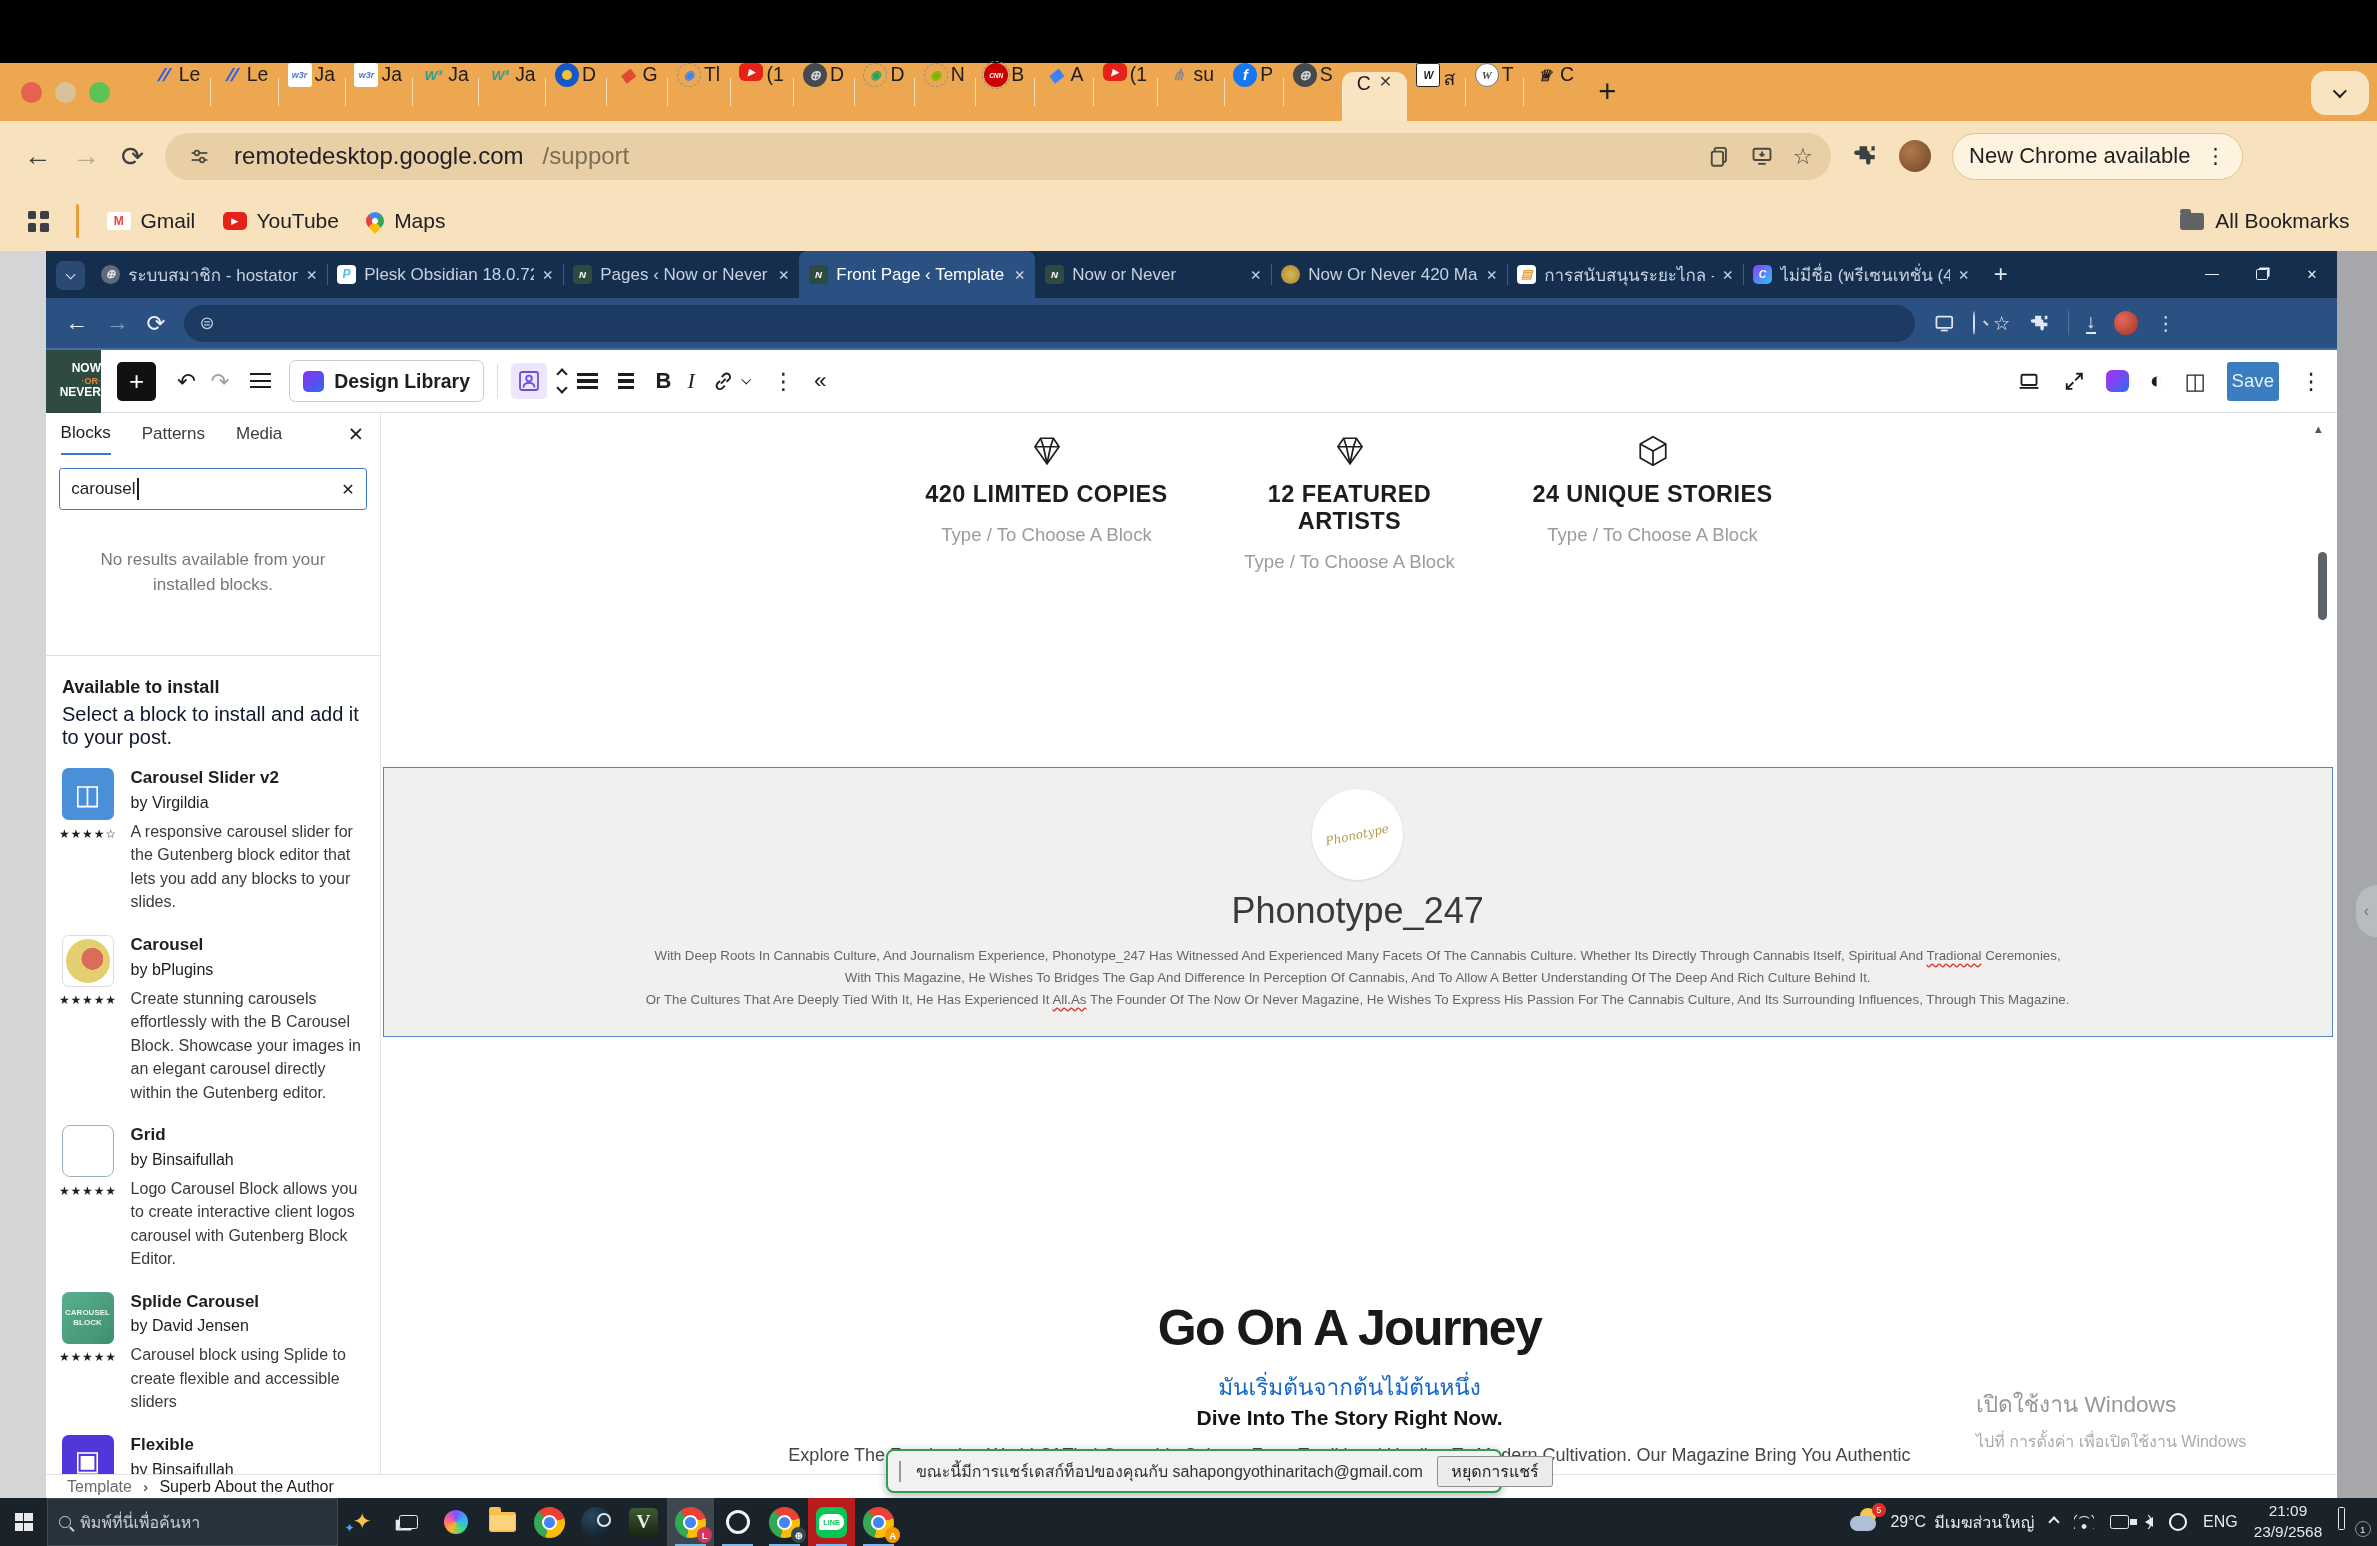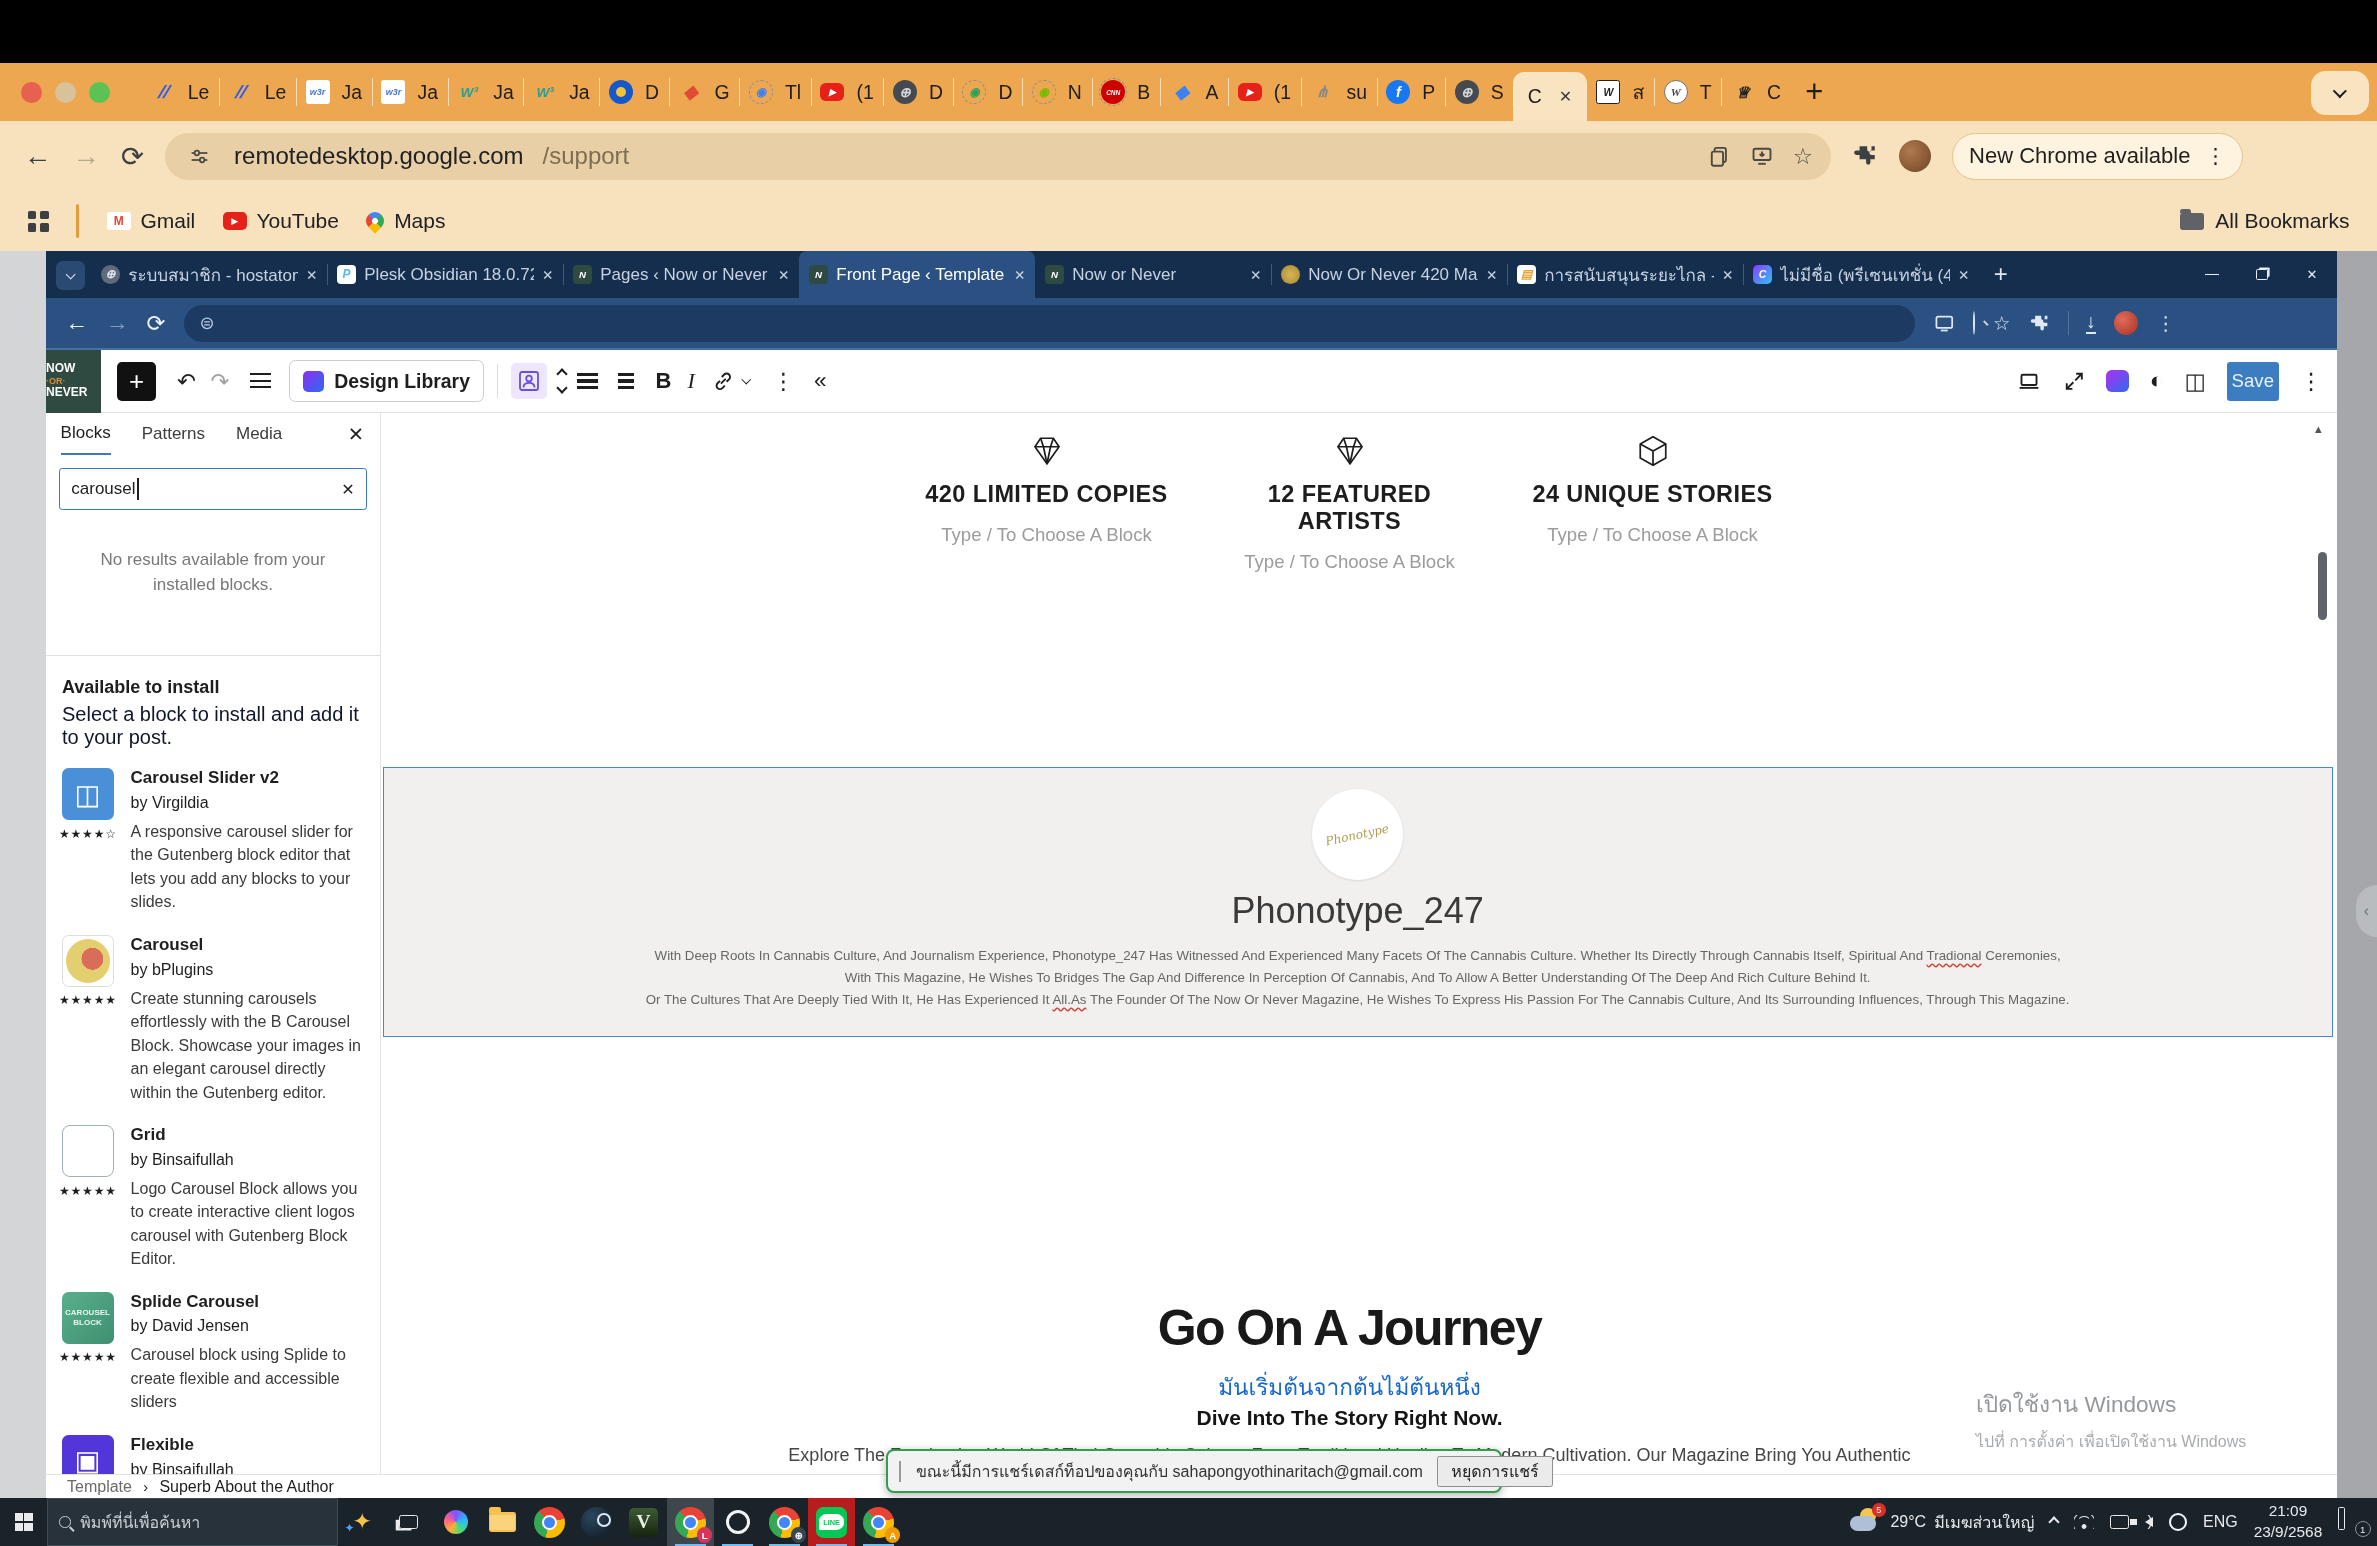--- a/index.html
+++ b/index.html
@@ -7,21 +7,21 @@
 body{font-family:"Liberation Sans",sans-serif;overflow:hidden;background:#000}
 .abs{position:absolute}
 #screen{position:relative;width:2377px;height:1546px;background:#fff;overflow:hidden}
 
 
 .mac-black{left:0;top:0;width:2377px;height:63px;background:#000}
 .mac-tabs{left:0;top:63px;width:2377px;height:58px;background:#eda750;display:flex;align-items:center}
 .tl{width:21px;height:21px;border-radius:50%;margin-left:13px;flex:none}
 .tl.r{background:#e8604f;margin-left:21px}.tl.y{background:#d9c29a}.tl.g{background:#5cc254}
 .mtabrow{display:flex;align-items:center;height:100%;margin-left:32px}
-.mtab{display:flex;align-items:center;gap:12px;height:100%;padding:0 9.7px;position:relative}
+.mtab{display:flex;gap:3px;height:100%;padding:0 9.7px;position:relative}
 .mtab + .mtab::before{content:"";position:absolute;left:0;top:14.6px;bottom:14.6px;width:0.8px;background:rgba(255,250,238,.65)}
 .mtab b{font-weight:500;font-size:19.4px;color:#1d1d1d;white-space:nowrap}
 .mtab.active{background:#f8e4c1;border-radius:11.3px 11.3px 0 0;height:49px;align-self:flex-end;padding:0 14.6px}
 .mtab.active + .mtab::before{display:none}
 .mtab .x{font-size:16px;color:#3c3c3c;margin-left:4.9px}
 .fv{width:24px;height:24px;border-radius:4.9px;display:grid;place-items:center;flex:none;font-weight:700}
 .fv::before{display:block}
 .fv-wf::before{content:"//";color:#2b5cf0;font-size:18px;font-weight:800;transform:skewX(-12deg)}
 .fv-w3r{background:#fff;border-radius:3.2px}.fv-w3r::before{content:"w3r";font-size:9px;color:#4a76d0}
 .fv-w3s::before{content:"W³";color:#2f9e8f;font-size:13.7px}
@@ -104,21 +104,21 @@
 .ipill .tune{color:#b9c9e0;font-size:18px}
 .iurl-d{color:#f2f6fb}.iurl-p{color:#9fb3d0}
 .ia-ic{color:#dfe8f4;font-size:19.4px}
 .ia-dl{border-bottom:2.4px solid #dfe8f4;line-height:1}
 .ia-prof{width:24px;height:24px;border-radius:50%;background:radial-gradient(circle at 35% 35%,#e26a5a,#a23325)}
 .ia-div{width:0.8px;height:24px;background:#50749f}
 
 
 .editor{left:0;top:99px;width:2291px;height:1149px;background:#fff}
 .wptb{left:0;top:0;width:2291px;height:63px;background:#fff;border-bottom:0.8px solid #e0e0e0;display:flex;align-items:center}
-.wplogo{width:55px;height:63px;background:#2f4a40;color:#fff;display:flex;flex-direction:column;align-items:flex-start;justify-content:center;font-size:12px;font-weight:800;line-height:1.15;flex:none}
+.wplogo{width:55px;height:63px;background:#2f4a40;color:#fff;display:flex;flex-direction:column;align-items:flex-end;justify-content:center;font-size:12px;font-weight:800;line-height:1.15;flex:none}
 .wplogo .or{color:#d98c3f;font-size:9px}
 .tbtn{display:grid;place-items:center;color:#1e1e1e}
 .wp-plus{width:39px;height:39px;background:#111;color:#fff;border-radius:4.9px;font-size:26px;margin-left:16px}
 .ico{font-size:22.6px;color:#1e1e1e}
 .ico.grey{color:#a0a0a0}
 .listv{width:21px;height:16px;background:repeating-linear-gradient(#1e1e1e 0 2.4px,transparent 2.4px 6.5px);margin-left:6.5px}
 .dlib{height:42px;border:1.2px solid #ccc;border-radius:6.5px;padding:0 13px;display:flex;gap:9.7px;align-items:center;font-size:19.4px;font-weight:600;color:#1e1e1e;margin-left:18px;background:#fff}
 .dlib-ic{width:21px;height:21px;border-radius:4.9px;background:linear-gradient(135deg,#8b2ff0,#2f6bf0)}
 .tsep{width:0.8px;height:34px;background:#ddd;margin:0 13px}
 .blkic{width:36px;height:36px;border-radius:4.9px;background:#ece7ff;display:grid;place-items:center}

